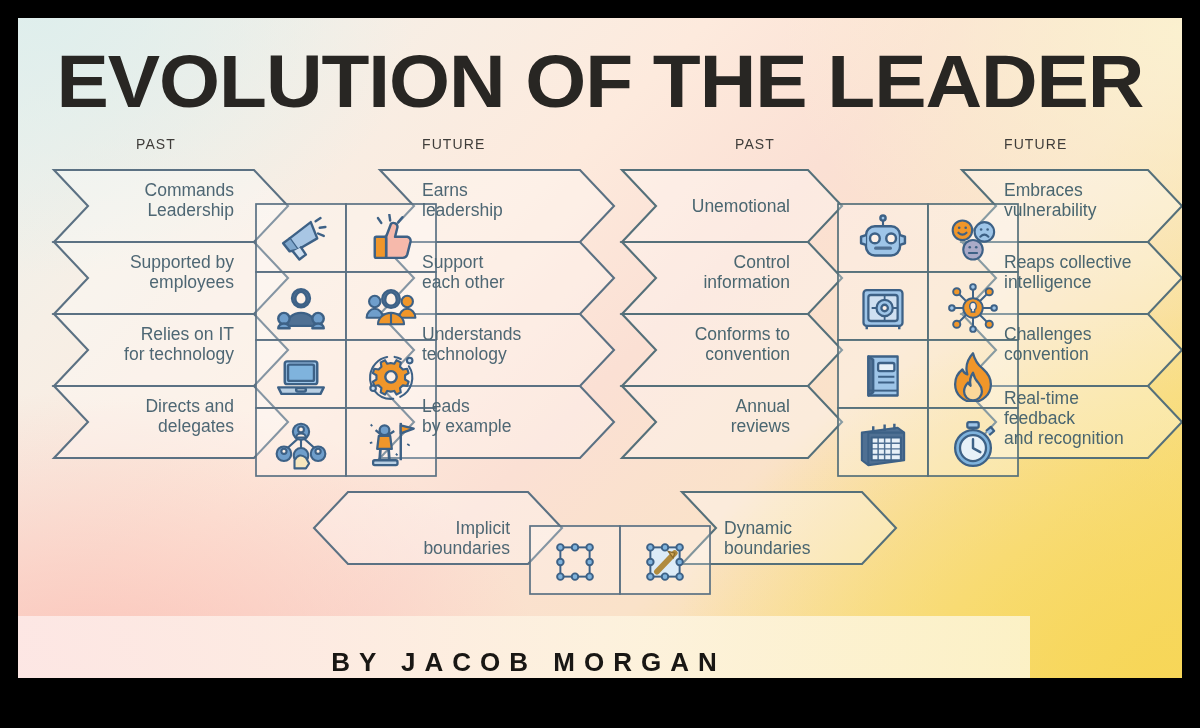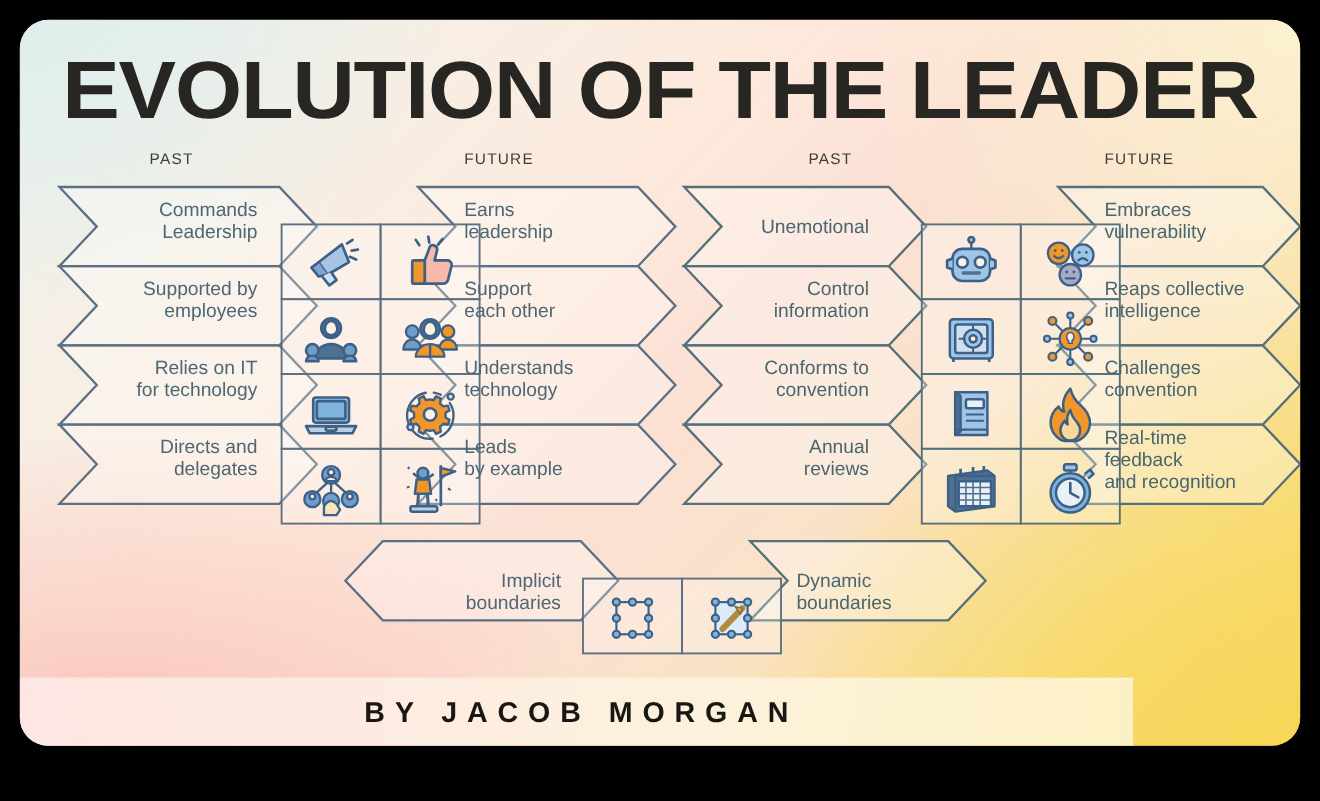--- a/index.html
+++ b/index.html
@@ -23,21 +23,20 @@
     overflow: hidden;
     background:
       linear-gradient(135deg,
         #e9f1ee 0%,
         #f6efe6 18%,
         #fdeadd 38%,
         #fbe0d4 52%,
         #fae2c9 66%,
         #f9e08f 84%,
         #f6d968 100%);
-    border-radius: 26px;
   }
   
   #poster::before {
     content: "";
     position: absolute;
     inset: 0;
     background:
       radial-gradient(ellipse 680px 460px at 6% 104%, rgba(250,190,180,.95) 0%, rgba(250,190,180,0) 68%),
       radial-gradient(ellipse 700px 520px at 98% 100%, rgba(247,214,86,.92) 0%, rgba(247,214,86,0) 70%),
       radial-gradient(ellipse 520px 360px at 2% 0%, rgba(222,238,236,.9) 0%, rgba(222,238,236,0) 72%),
@@ -101,21 +100,21 @@
     left: 0;
     bottom: 0;
     width: 1012px;
     height: 62px;
     background: linear-gradient(90deg,
        rgba(253,233,231,.92) 0%,
        rgba(253,237,228,.92) 30%,
        rgba(253,243,222,.92) 62%,
        rgba(252,243,206,.92) 100%);
     display: flex;
-    align-items: center;
+    align-items: flex-end;
     justify-content: center;
   }
   #byline {
     font-family: "Liberation Sans", sans-serif;
     font-weight: bold;
     font-size: 26px;
     letter-spacing: 9px;
     color: #191714;
     white-space: nowrap;
     padding-left: 9px;

